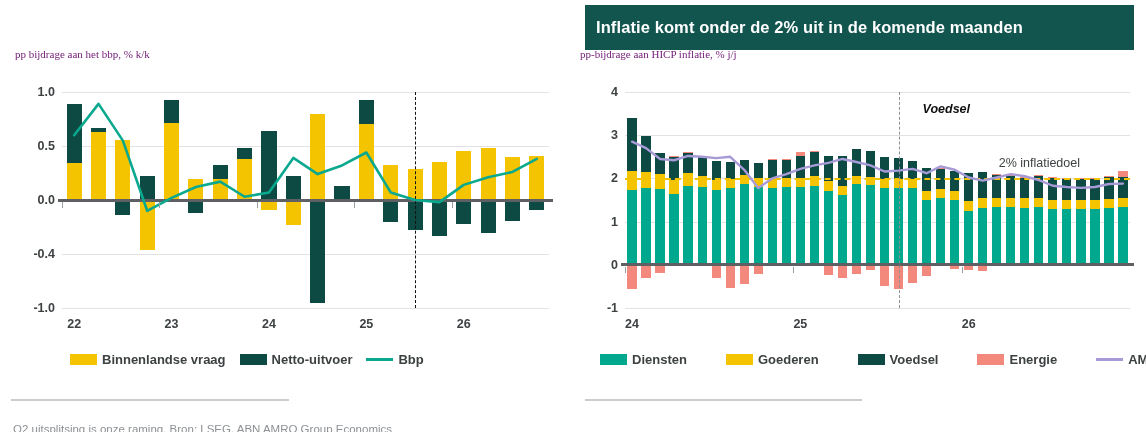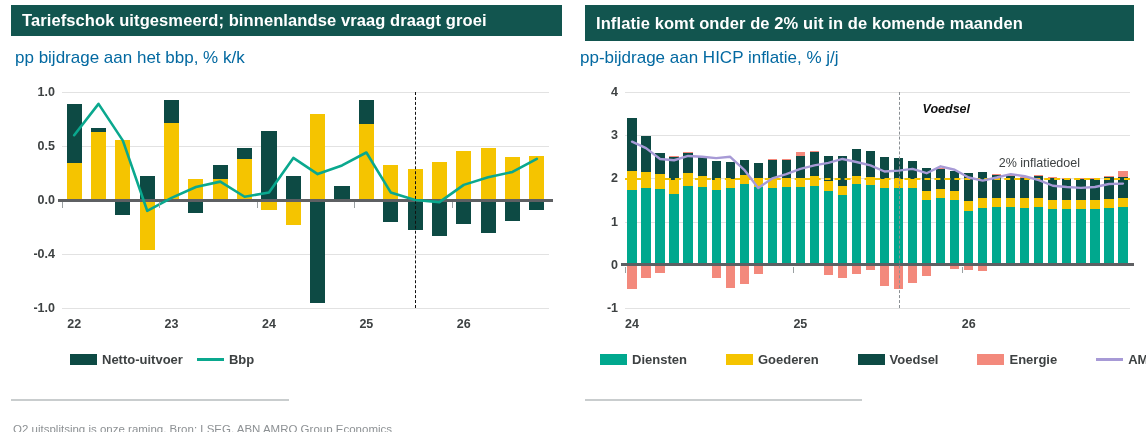--- a/index.html
+++ b/index.html
@@ -6,23 +6,23 @@
   body{width:1146px;height:432px;font-family:"Liberation Sans",sans-serif;overflow:hidden;}
   .wrap{position:relative;width:1146px;height:432px;}
   .panel{position:absolute;top:0;height:432px;}
   .panel.left{left:0;width:573px;}
   .panel.right{left:573px;width:573px;}
 
   .hdr{position:absolute;background:#12554f;color:#ffffff;font-weight:bold;
        font-size:16.5px;letter-spacing:.1px;display:flex;align-items:center;
        padding-left:11px;box-sizing:border-box;}
   .panel.left  .hdr{left:11px;top:5px;width:551px;height:31px;}
-  .panel.right .hdr{left:12px;top:5px;width:549px;height:36px;}
-
-  .subt{position:absolute;top:48px;font-size:17px;color:#0369a1;}
+  .panel.right .hdr{left:12px;top:5px;width:549px;height:45px;}
+
+  .subt{position:absolute;top:48px;font-size:11px;color:#701a75;font-family:Liberation Serif, serif;}
   .panel.left  .subt{left:15px;}
   .panel.right .subt{left:7px;}
 
   .plot{position:absolute;}
   .panel.left  .plot{left:62px;top:92px;width:487px;height:216px;}
   .panel.right .plot{left:625px;top:92px;width:505px;height:216px;}
   .panel.right .plot{left:52px;}
 
   .gl{position:absolute;left:0;width:100%;height:1px;background:#e2e2e2;}
   .zero{position:absolute;left:-4px;width:calc(100% + 8px);height:3px;background:#5e6063;}
@@ -58,21 +58,20 @@
   .foot{position:absolute;top:411px;font-size:11.5px;color:#8d9194;}
   .panel.left  .foot{left:13px;margin-top:12px;}
   .panel.right .foot{left:13px;}
 </style>
 </head>
 <body>
 
 <div class="wrap">
 
   <div class="panel left">
-    <div class="hdr">Tariefschok uitgesmeerd; binnenlandse vraag draagt groei</div>
     <div class="subt">pp bijdrage aan het bbp, % k/k</div>
     <div class="plot" id="plotL">
         <div class="gl" style="top: 0px;"></div>
         <div class="ytick" style="top: 0px;">1.0</div>
         <div class="gl" style="top: 54px;"></div>
         <div class="ytick" style="top: 54px;">0.5</div>
         <div class="gl" style="top: 108px;"></div>
         <div class="ytick" style="top: 108px;">0.0</div>
         <div class="gl" style="top: 162px;"></div>
         <div class="ytick" style="top: 162px;">-0.4</div>
@@ -127,20 +126,24 @@
         <div class="xtick" style="left: 109.575px;">23</div>
         <div class="xmark" style="left: 97.4px; top: 110px;"></div>
         <div class="xtick" style="left: 206.975px;">24</div>
         <div class="xmark" style="left: 194.8px; top: 110px;"></div>
         <div class="xtick" style="left: 304.375px;">25</div>
         <div class="xmark" style="left: 292.2px; top: 110px;"></div>
         <div class="xtick" style="left: 401.775px;">26</div>
         <div class="xmark" style="left: 389.6px; top: 110px;"></div>
       </div>
     <div class="legend" id="legL">
+        <span class="lg">
+          <span class="sw" style="background: rgb(245, 196, 0);"></span>
+          <span>Binnenlandse vraag</span>
+        </span>
         <span class="lg">
           <span class="sw" style="background: rgb(13, 74, 68);"></span>
           <span>Netto-uitvoer</span>
         </span>
         <span class="lg">
           <span class="swl" style="background: rgb(10, 168, 142);"></span>
           <span>Bbp</span>
         </span>
       </div>
     <div class="rule"></div>

